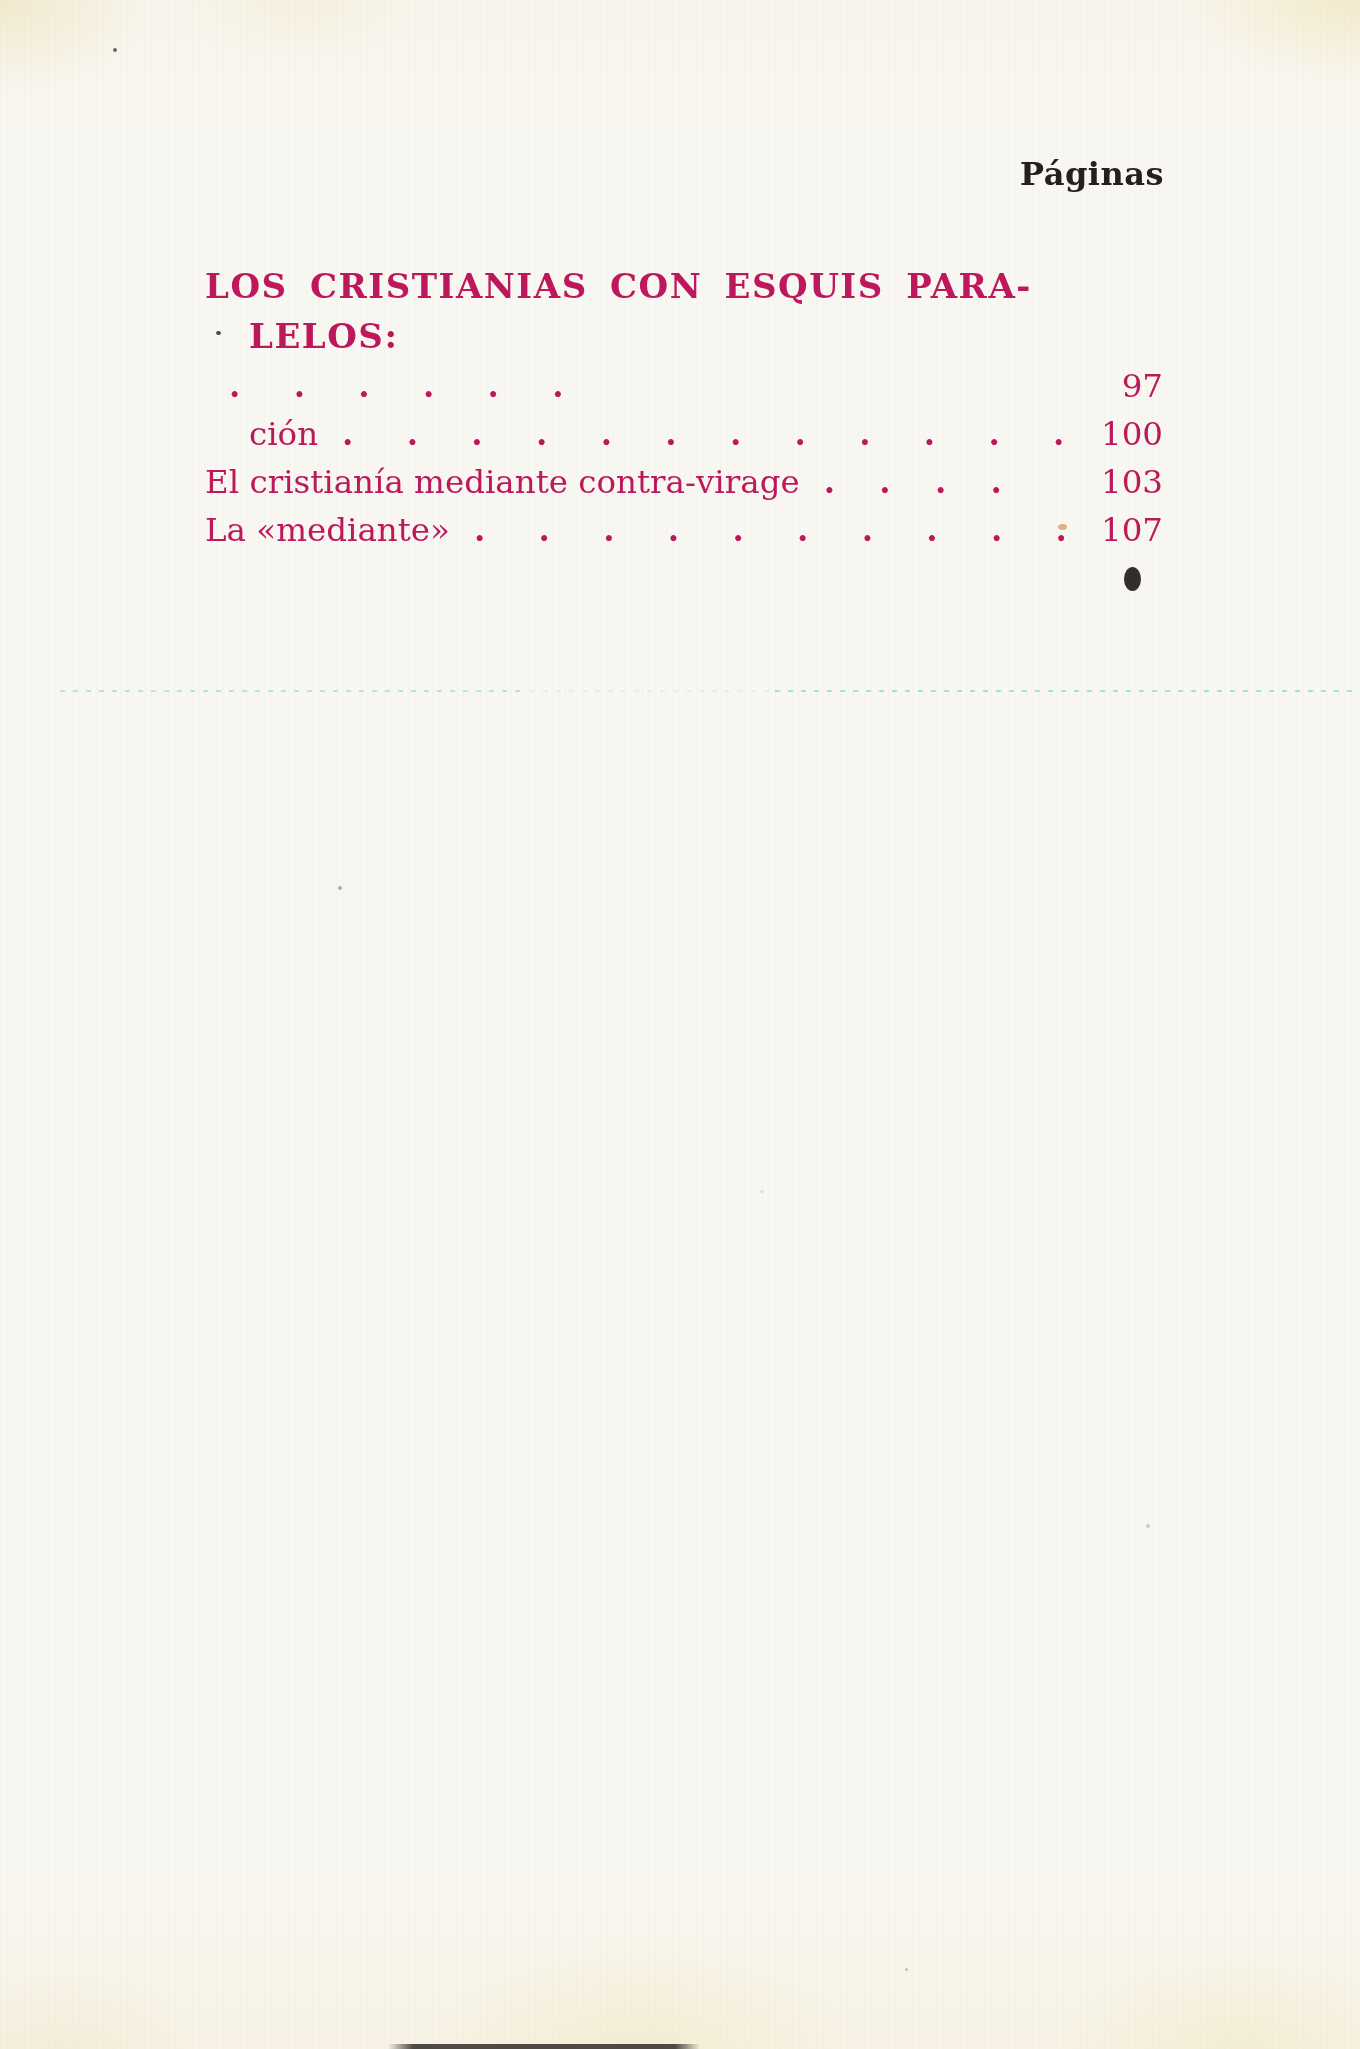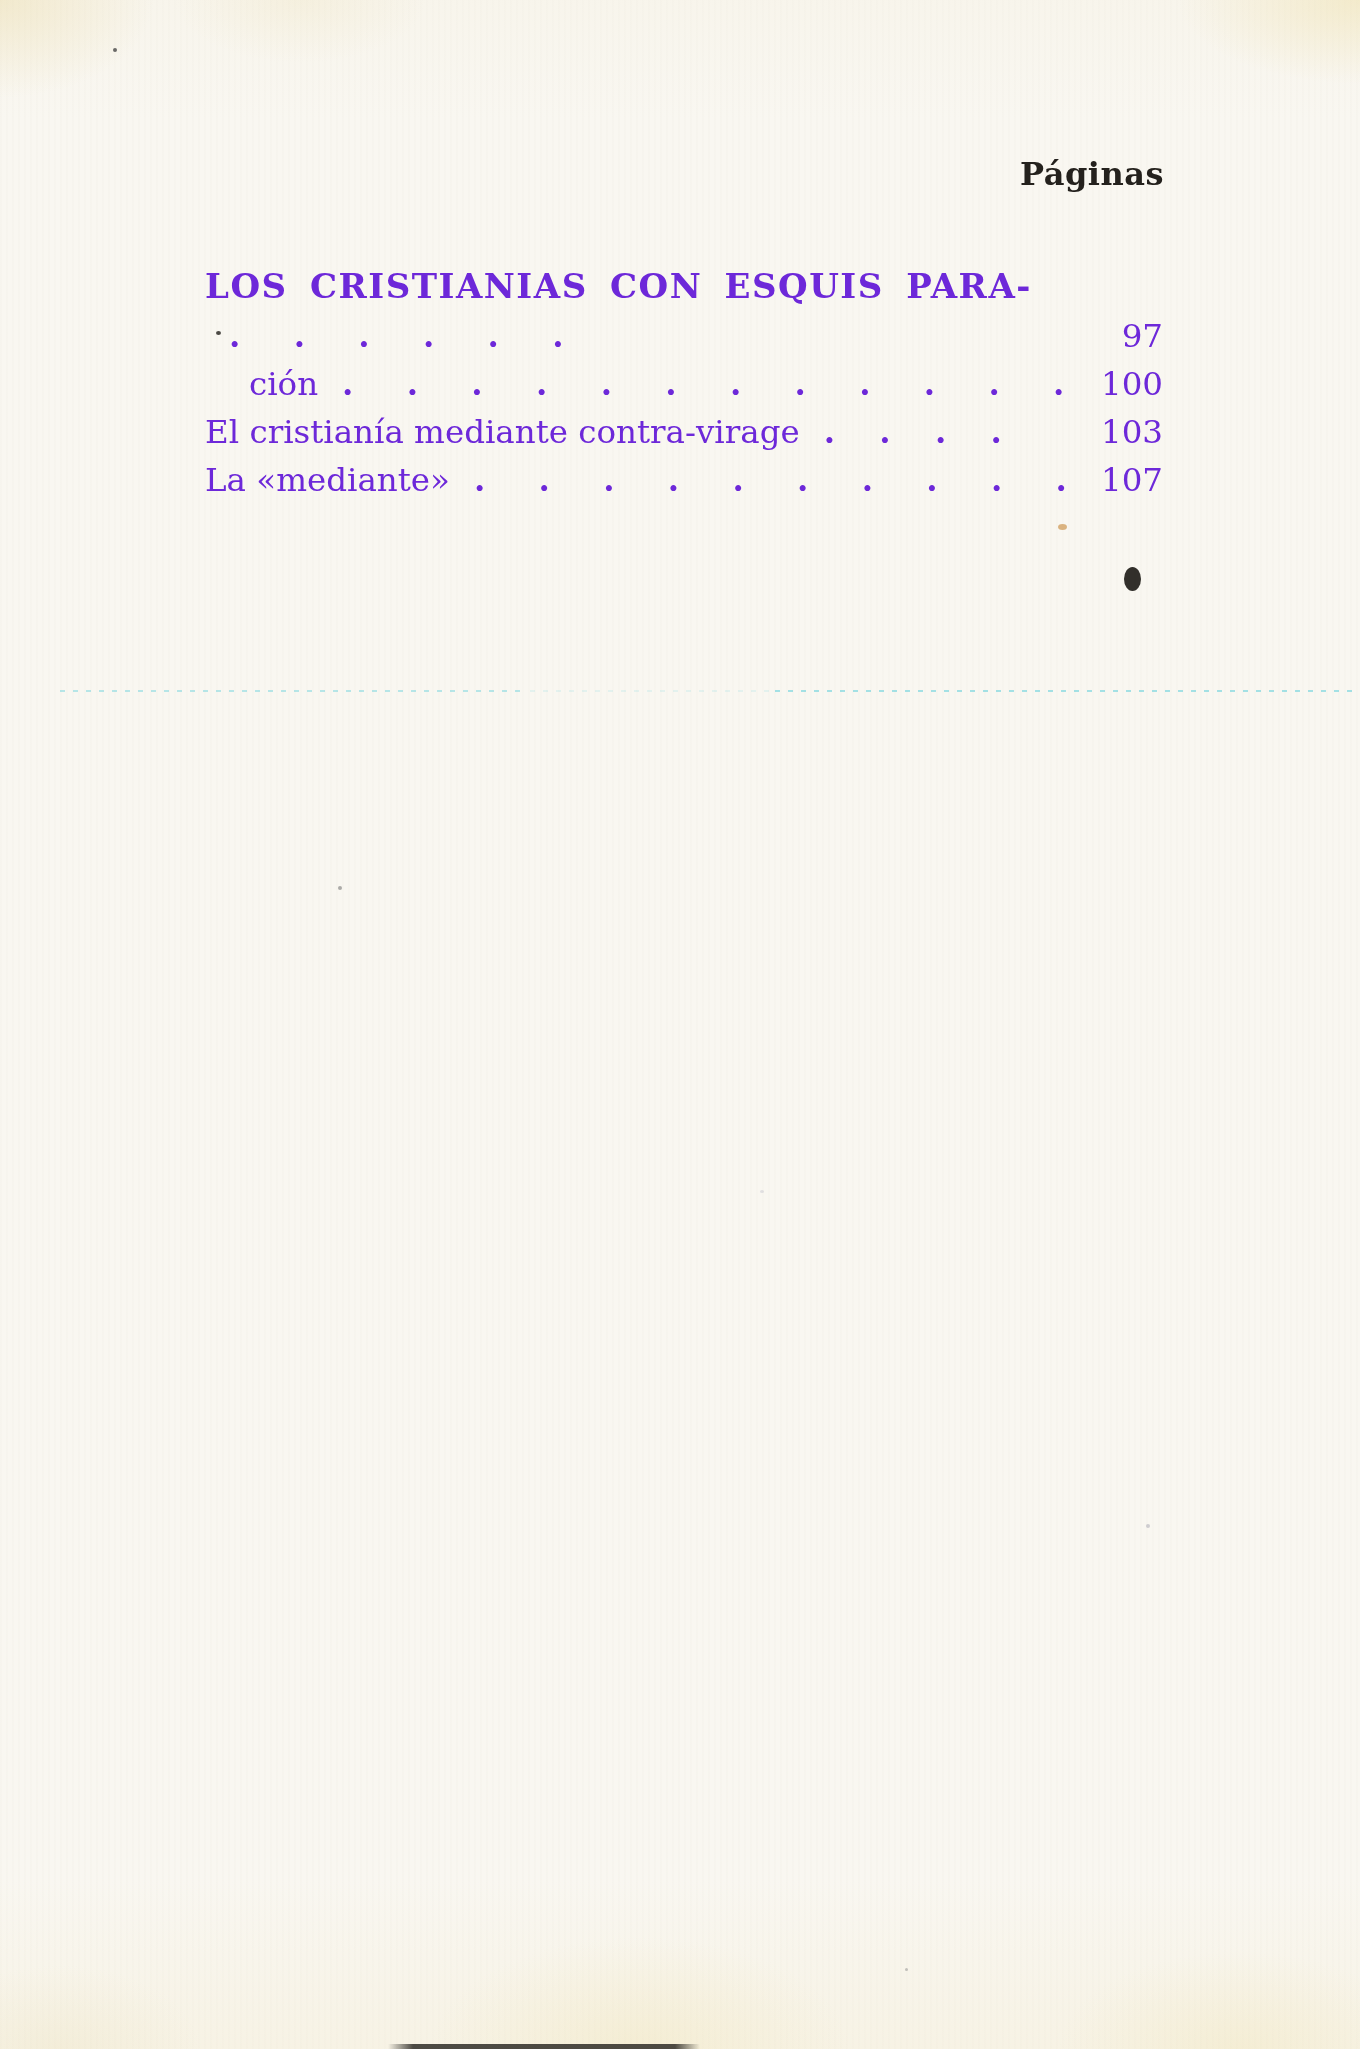--- a/index.html
+++ b/index.html
@@ -37,21 +37,21 @@
     letter-spacing: 0.5px;
     color: #24211d;
   }
 
   
   .toc {
     position: absolute;
     left: 205px;
     top: 266px;
     width: 958px;
-    color: #6d28d9;
+    color: #be185d;
   }
   .toc-row {
     display: flex;
     align-items: baseline;
     height: 48px;
     font-size: 32.5px;
     white-space: nowrap;
   }
   .toc-row.title {
     font-size: 34px;
@@ -127,20 +127,23 @@
 <body>
 
 <div class="pages-header">Páginas</div>
 
 <div class="toc">
 
   <div class="toc-row title">
     <span class="entry-text">LOS CRISTIANIAS CON ESQUIS PARA-</span>
   </div>
 
+  <div class="toc-row title indent">
+    <span class="entry-text">LELOS:</span>
+  </div>
 
   <div class="toc-row">
     <span class="dot-leader">. . . . . .</span>
     <span class="page-number">97</span>
   </div>
 
 
   <div class="toc-row indent">
     <span class="entry-text">ción</span>
     <span class="dot-leader">. . . . . . . . . . . . . .</span>

